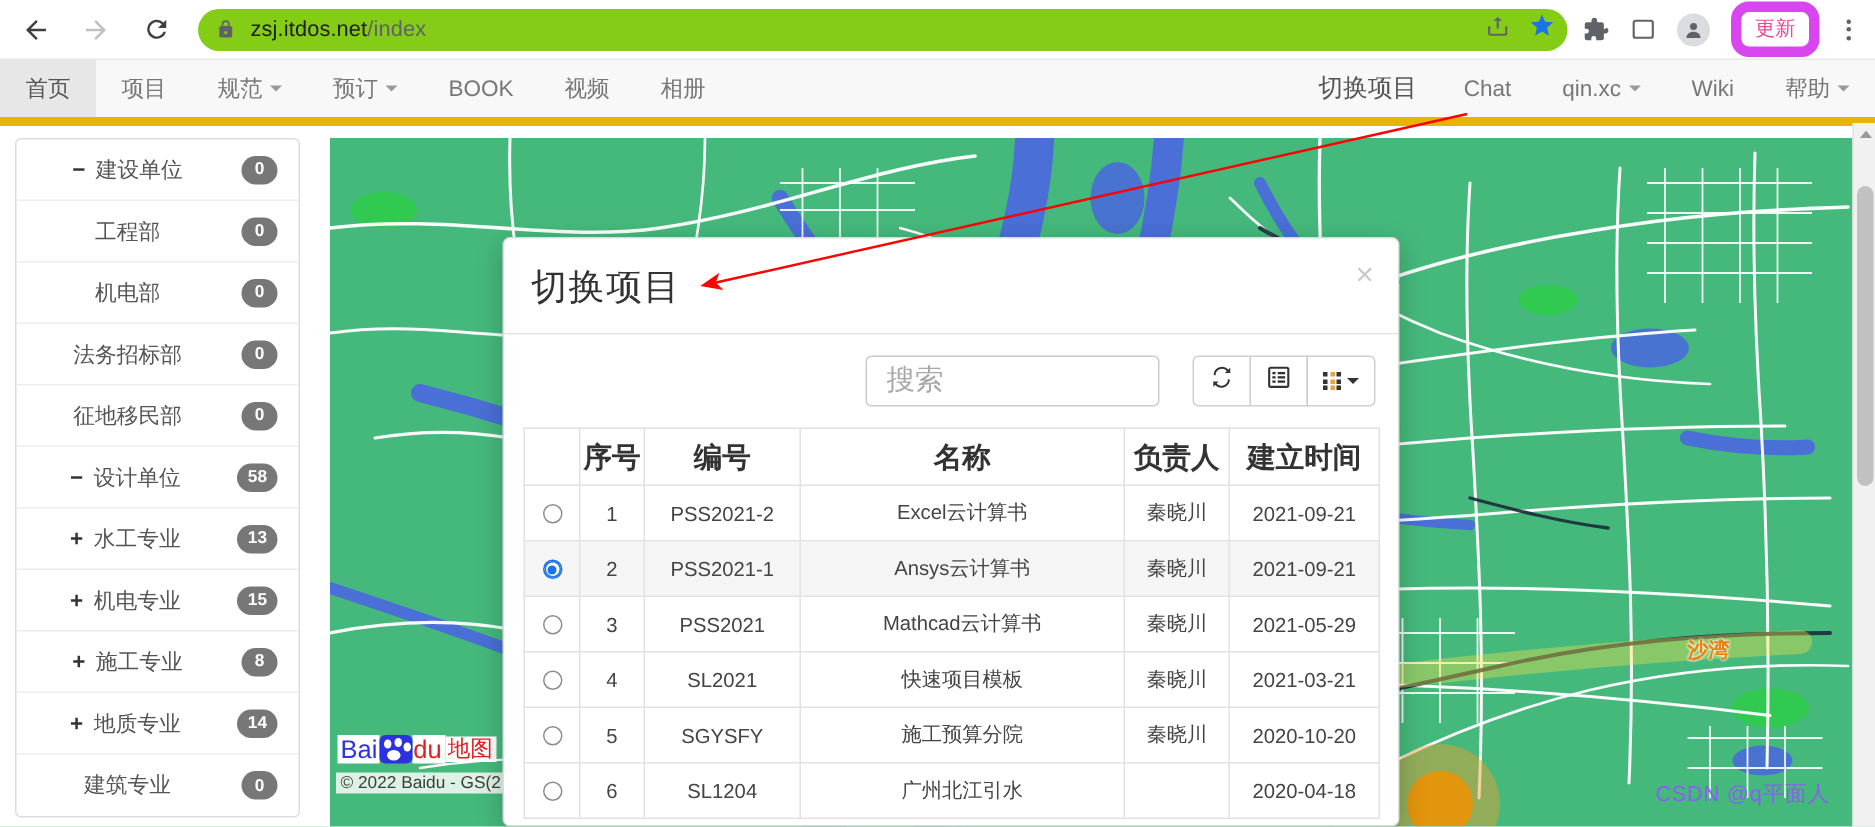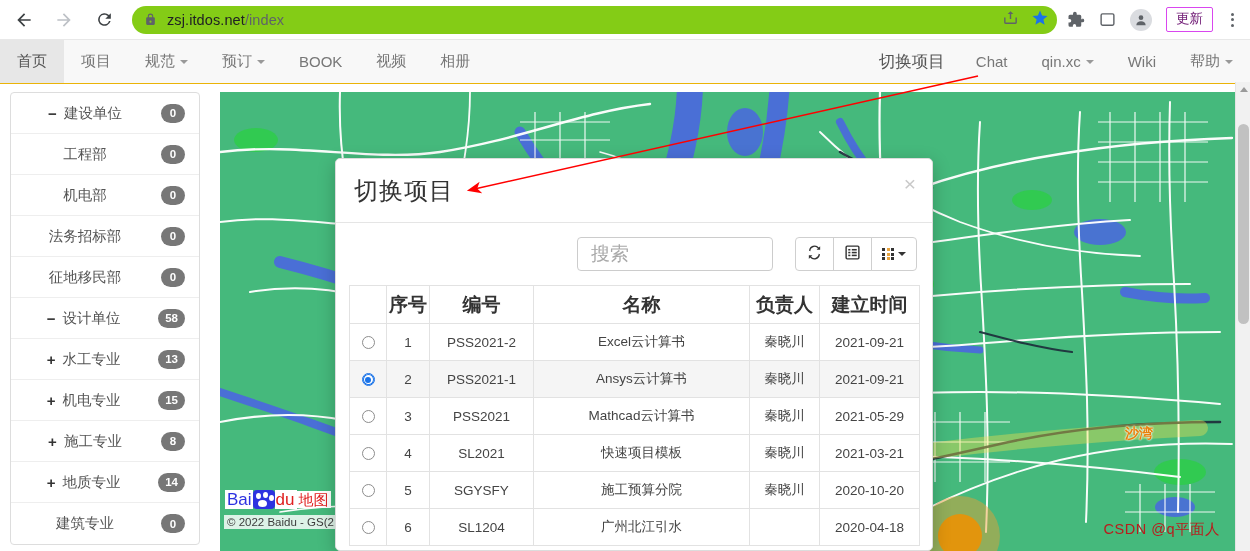--- a/index.html
+++ b/index.html
@@ -34,36 +34,36 @@
   .lock-icon { margin-right: 10px; display: flex; align-items: center; }
   .url-text {
     font-size: 14.5px; color: #202124; letter-spacing: .1px;
     white-space: nowrap;
   }
   .url-text .path { color: #5f6368; }
   .omni-right { position: absolute; right: 8px; display: flex; align-items: center; gap: 12px; }
   .tool-icons { display: flex; align-items: center; gap: 14px; padding-right: 6px; }
   .tool-icons > span { display: flex; align-items: center; justify-content: center; }
   .update-pill {
-    border: 1px solid #d946ef; border-radius: 2px;
-    color: #701a75; font-size: 13.5px;
+    border: 7px solid #d946ef; border-radius: 12px;
+    color: #ec4899; font-size: 13.5px;
     padding: 2px 9px 3px; margin-right: 2px;
     white-space: nowrap;
   }
   .kebab { display: flex; flex-direction: column; gap: 2.5px; margin-right: 8px; padding: 4px 2px; }
   .kebab i { width: 3px; height: 3px; background: #5f6368; border-radius: 50%; display: block; }
   .profile-circle {
     width: 22px; height: 22px; border-radius: 50%; background: #dadce0;
     display: flex; align-items: center; justify-content: center;
   }
 
   
   .site-nav {
     position: absolute; top: 40px; left: 0; width: 1250px; height: 44px;
-    background: #f8f8f8; border-bottom: 1px solid #eab308;
+    background: #f8f8f8; border-bottom: 6px solid #eab308;
     display: flex; align-items: stretch;
   }
   .nav-left, .nav-right { display: flex; align-items: stretch; }
   .nav-right { margin-left: auto; }
   .nav-item {
     display: flex; align-items: center; padding: 0 17px;
     font-size: 15px; color: #777777; white-space: nowrap;
   }
   .nav-item.active { background: #e7e7e7; color: #555555; }
   .nav-item.strong { color: #555555; font-size: 16.5px; padding: 0 14px 0 22px; }
@@ -238,21 +238,21 @@
     content: ""; position: absolute; left: 2.5px; top: 2.5px;
     width: 6px; height: 6px; border-radius: 50%; background: #1a73e8;
   }
 
   
   .annot { position: absolute; top: 0; left: 0; width: 1250px; height: 551px; pointer-events: none; }
 
   
   .watermark {
     position: absolute; right: 30px; bottom: 12px;
-    font-size: 14.5px; color: #b91c1c; letter-spacing: .5px;
+    font-size: 14.5px; color: #8b5cf6; letter-spacing: .5px;
   }
 </style>
 </head>
 <body>
 
 <div id="app">
 
   <div class="browser-bar">
     <div class="nav-btn">
       <span>

